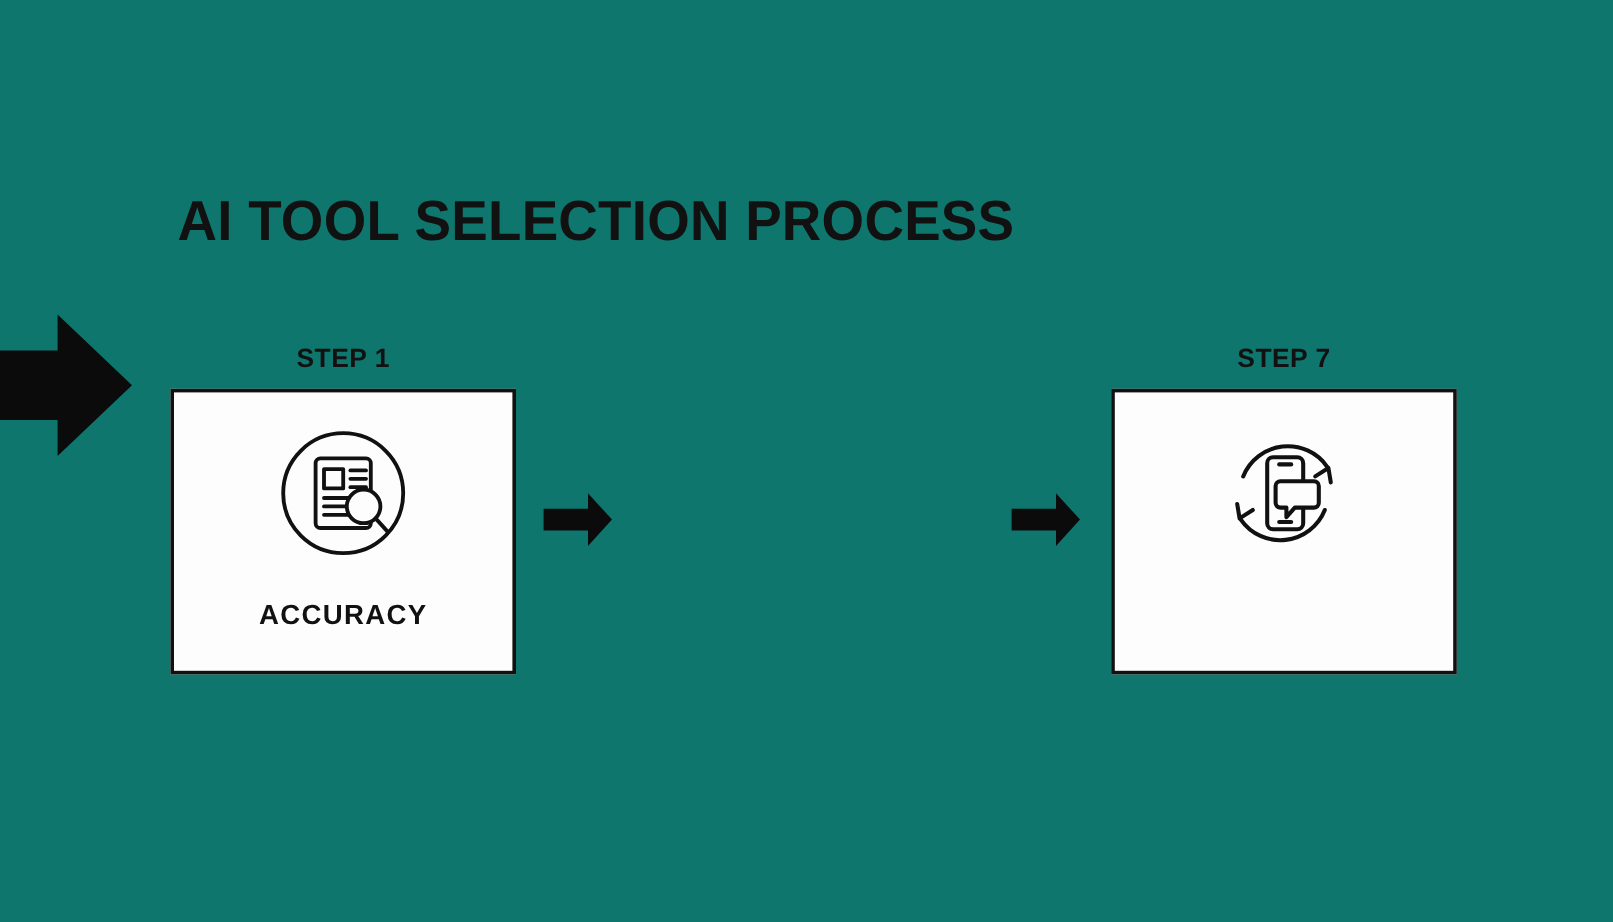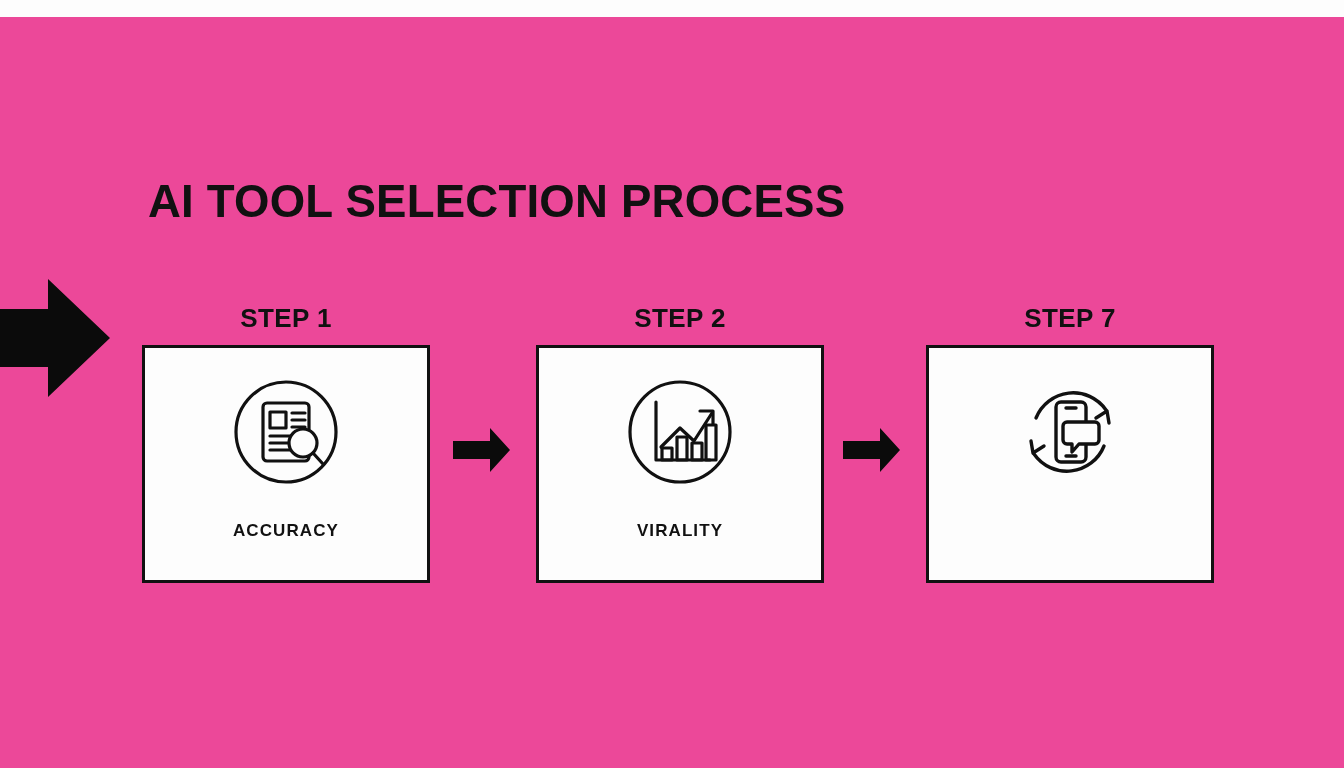--- a/index.html
+++ b/index.html
@@ -12,22 +12,21 @@
     background: #fdfdfd;
     font-family: "Liberation Sans", sans-serif;
     color: #111111;
     overflow: hidden;
     position: relative;
   }
 
   #infographic {
     position: absolute;
     inset: 0;
-    background: #ec4899;
-    margin-top: 17px;
+    background: #0f766e;
   }
 
   
   .title {
     position: absolute;
     left: 148px;
     top: 160px;
     font-size: 47px;
     font-weight: 700;
     letter-spacing: 0.2px;
@@ -51,21 +50,21 @@
   .step {
     position: absolute;
     width: 288px;
   }
   .step-1 { left: 142px; top: 288px; }
   .step-2 { left: 536px; top: 288px; }
   .step-3 { left: 926px; top: 288px; }
 
   .step-caption {
     text-align: center;
-    font-size: 26px;
+    font-size: 22px;
     font-weight: 700;
     letter-spacing: 0.4px;
     color: #111111;
     line-height: 1;
     margin-bottom: 14px;
   }
 
   .step-box {
     box-sizing: border-box;
     width: 288px;
@@ -88,21 +87,21 @@
     justify-content: center;
   }
   .icon-wrap svg { display: block; }
 
   .step-label {
     position: absolute;
     left: 0;
     right: 0;
     top: 174px;
     text-align: center;
-    font-size: 17px;
+    font-size: 23px;
     font-weight: 700;
     letter-spacing: 1.1px;
     color: #111111;
     line-height: 1;
   }
 
   
   .connector {
     position: absolute;
     width: 60px;
@@ -148,40 +147,20 @@
       <div class="step-label">ACCURACY</div>
     </div>
   </div>
 
   <div class="connector connector-1">
     <svg width="60" height="46" viewBox="0 0 60 46" aria-hidden="true">
       <polygon points="1,14 38,14 38,1 58,23 38,45 38,32 1,32" fill="#0b0b0b"></polygon>
     </svg>
   </div>
 
-  <div class="step step-2">
-    <div class="step-caption">STEP 2</div>
-    <div class="step-box">
-      <div class="icon-wrap">
-        <svg width="112" height="104" viewBox="0 0 112 104" aria-hidden="true">
-          <g fill="none" stroke="#111111" stroke-width="3.2" stroke-linecap="round" stroke-linejoin="round">
-            <circle cx="56" cy="52" r="50"></circle>
-            <polyline points="32,22 32,80 86,80"></polyline>
-            <rect x="38" y="68" width="10" height="12"></rect>
-            <rect x="53" y="57" width="10" height="23"></rect>
-            <rect x="68" y="63" width="10" height="17"></rect>
-            <rect x="82" y="45" width="10" height="35"></rect>
-            <polyline points="37,67 56,48 70,61 88,33"></polyline>
-            <polyline points="76,31 89,31 89,44"></polyline>
-          </g>
-        </svg>
-      </div>
-      <div class="step-label">VIRALITY</div>
-    </div>
-  </div>
 
   <div class="connector connector-2">
     <svg width="60" height="46" viewBox="0 0 60 46" aria-hidden="true">
       <polygon points="1,14 38,14 38,1 58,23 38,45 38,32 1,32" fill="#0b0b0b"></polygon>
     </svg>
   </div>
 
   <div class="step step-3">
     <div class="step-caption">STEP 7</div>
     <div class="step-box">

